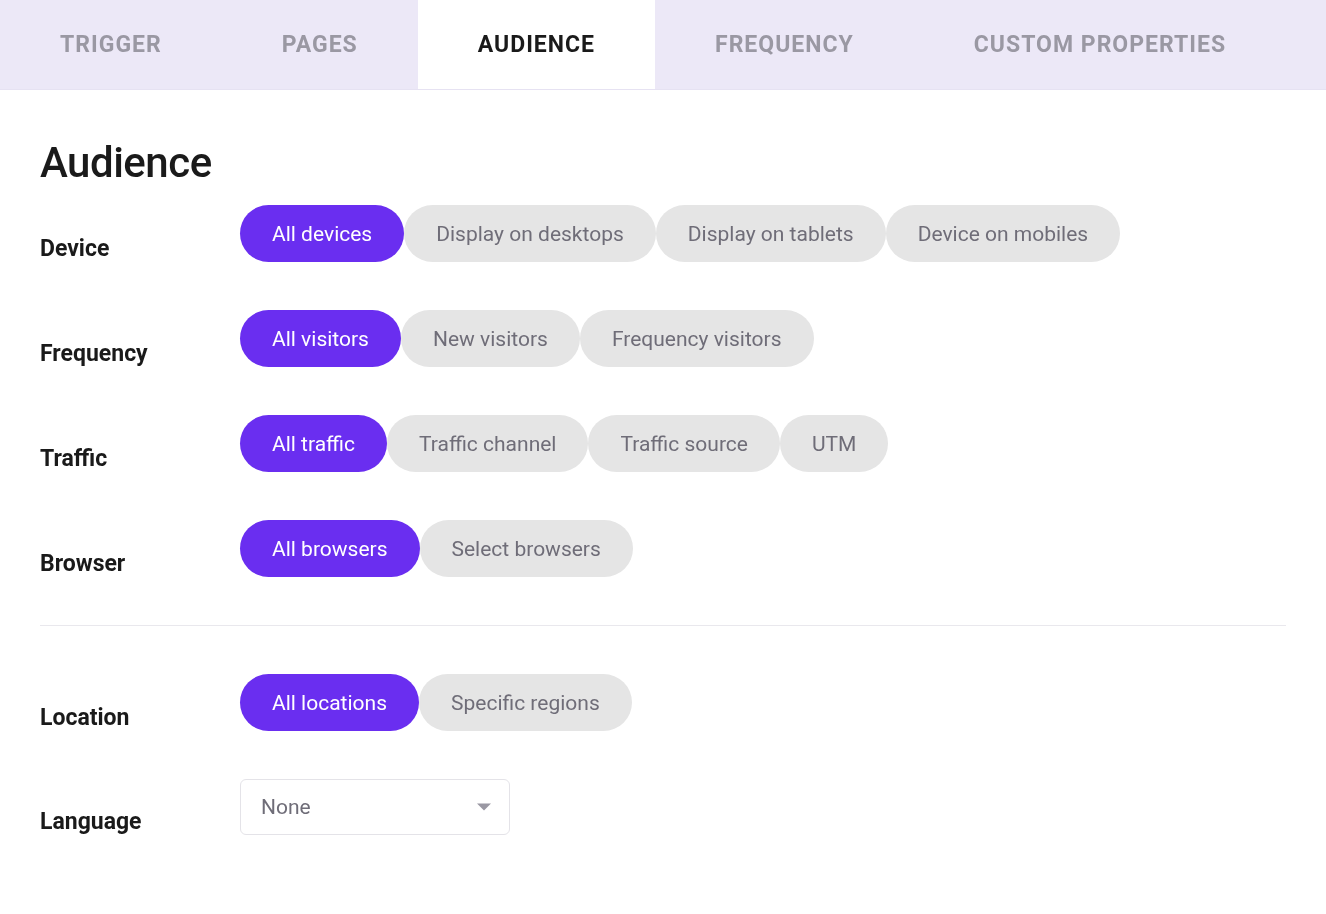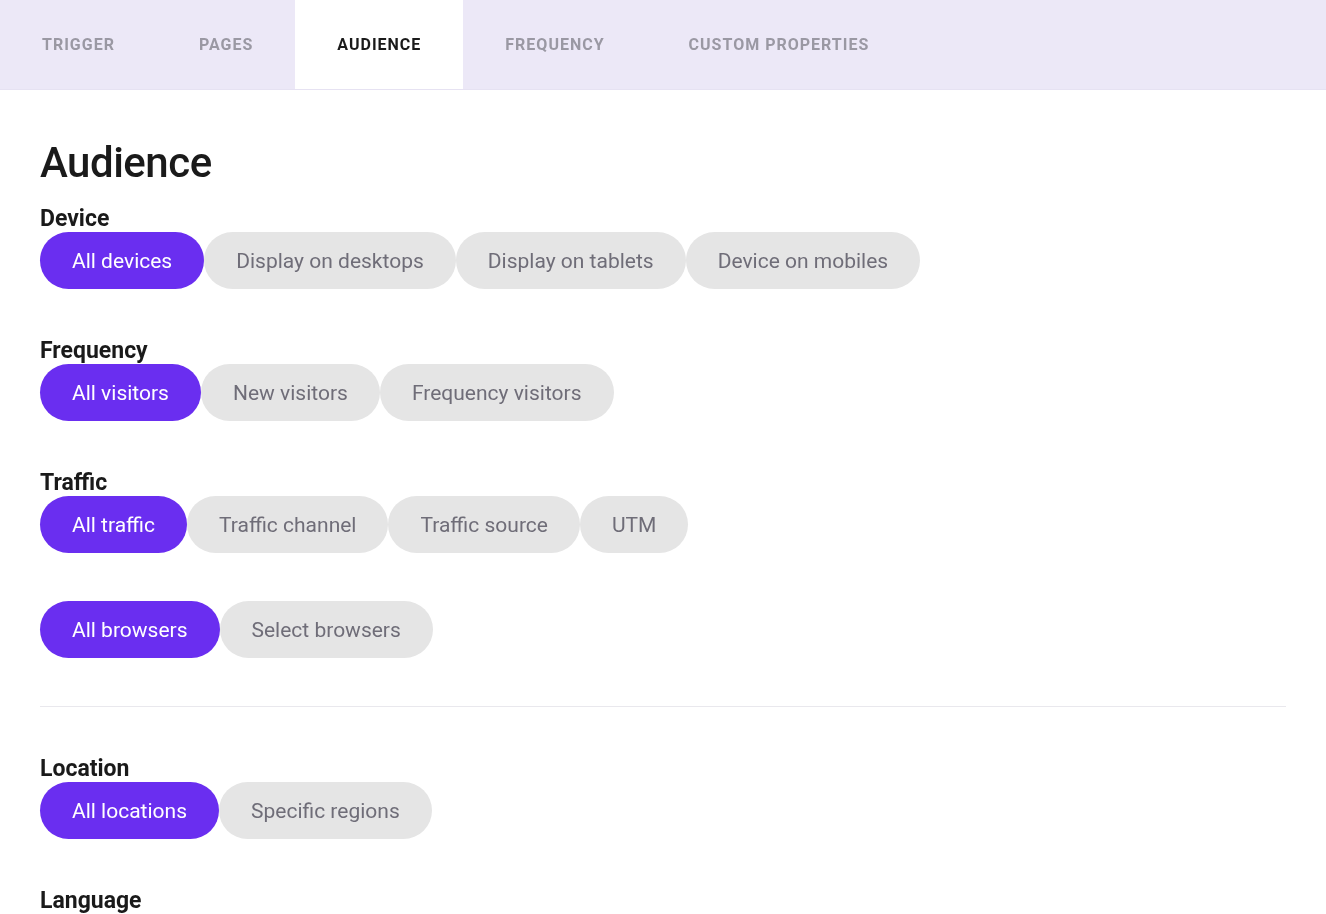--- a/index.html
+++ b/index.html
@@ -7,22 +7,22 @@
   .tabs {
     display: flex;
     align-items: stretch;
     background: #ece8f7;
     height: 90px;
     border-bottom: 1px solid #e6e2f2;
   }
   .tab {
     display: flex;
     align-items: center;
-    padding: 0 42px;
-    font-size: 16px;
+    padding: 0 60px;
+    font-size: 23px;
     font-weight: 700;
     letter-spacing: 1px;
     color: #9a98a3;
     cursor: pointer;
     text-transform: uppercase;
   }
   .tab.active {
     background: #ffffff;
     color: #1a1a1a;
   }
@@ -36,23 +36,22 @@
     margin-bottom: 18px;
     letter-spacing: -0.5px;
   }
   .page-subtitle {
     font-size: 22px;
     color: #2a2a2a;
     margin-bottom: 56px;
   }
   .row {
     display: flex;
-    align-items: flex-start;
+    align-items: flex-end;
     margin-bottom: 48px;
-    flex-direction: column;
   }
   .row-label {
     width: 200px;
     font-size: 23px;
     font-weight: 700;
     color: #1a1a1a;
   }
   .pills {
     display: flex;
     flex-wrap: wrap;
@@ -146,20 +145,21 @@
     <div class="row-label">Traffic</div>
     <div class="pills">
       <button class="pill selected">All traffic</button>
       <button class="pill">Traffic channel</button>
       <button class="pill">Traffic source</button>
       <button class="pill">UTM</button>
     </div>
   </div>
 
   <div class="row">
+    <div class="row-label">Browser</div>
     <div class="pills">
       <button class="pill selected">All browsers</button>
       <button class="pill">Select browsers</button>
     </div>
   </div>
 
   <hr class="divider">
 
   <div class="row">
     <div class="row-label">Location</div>

